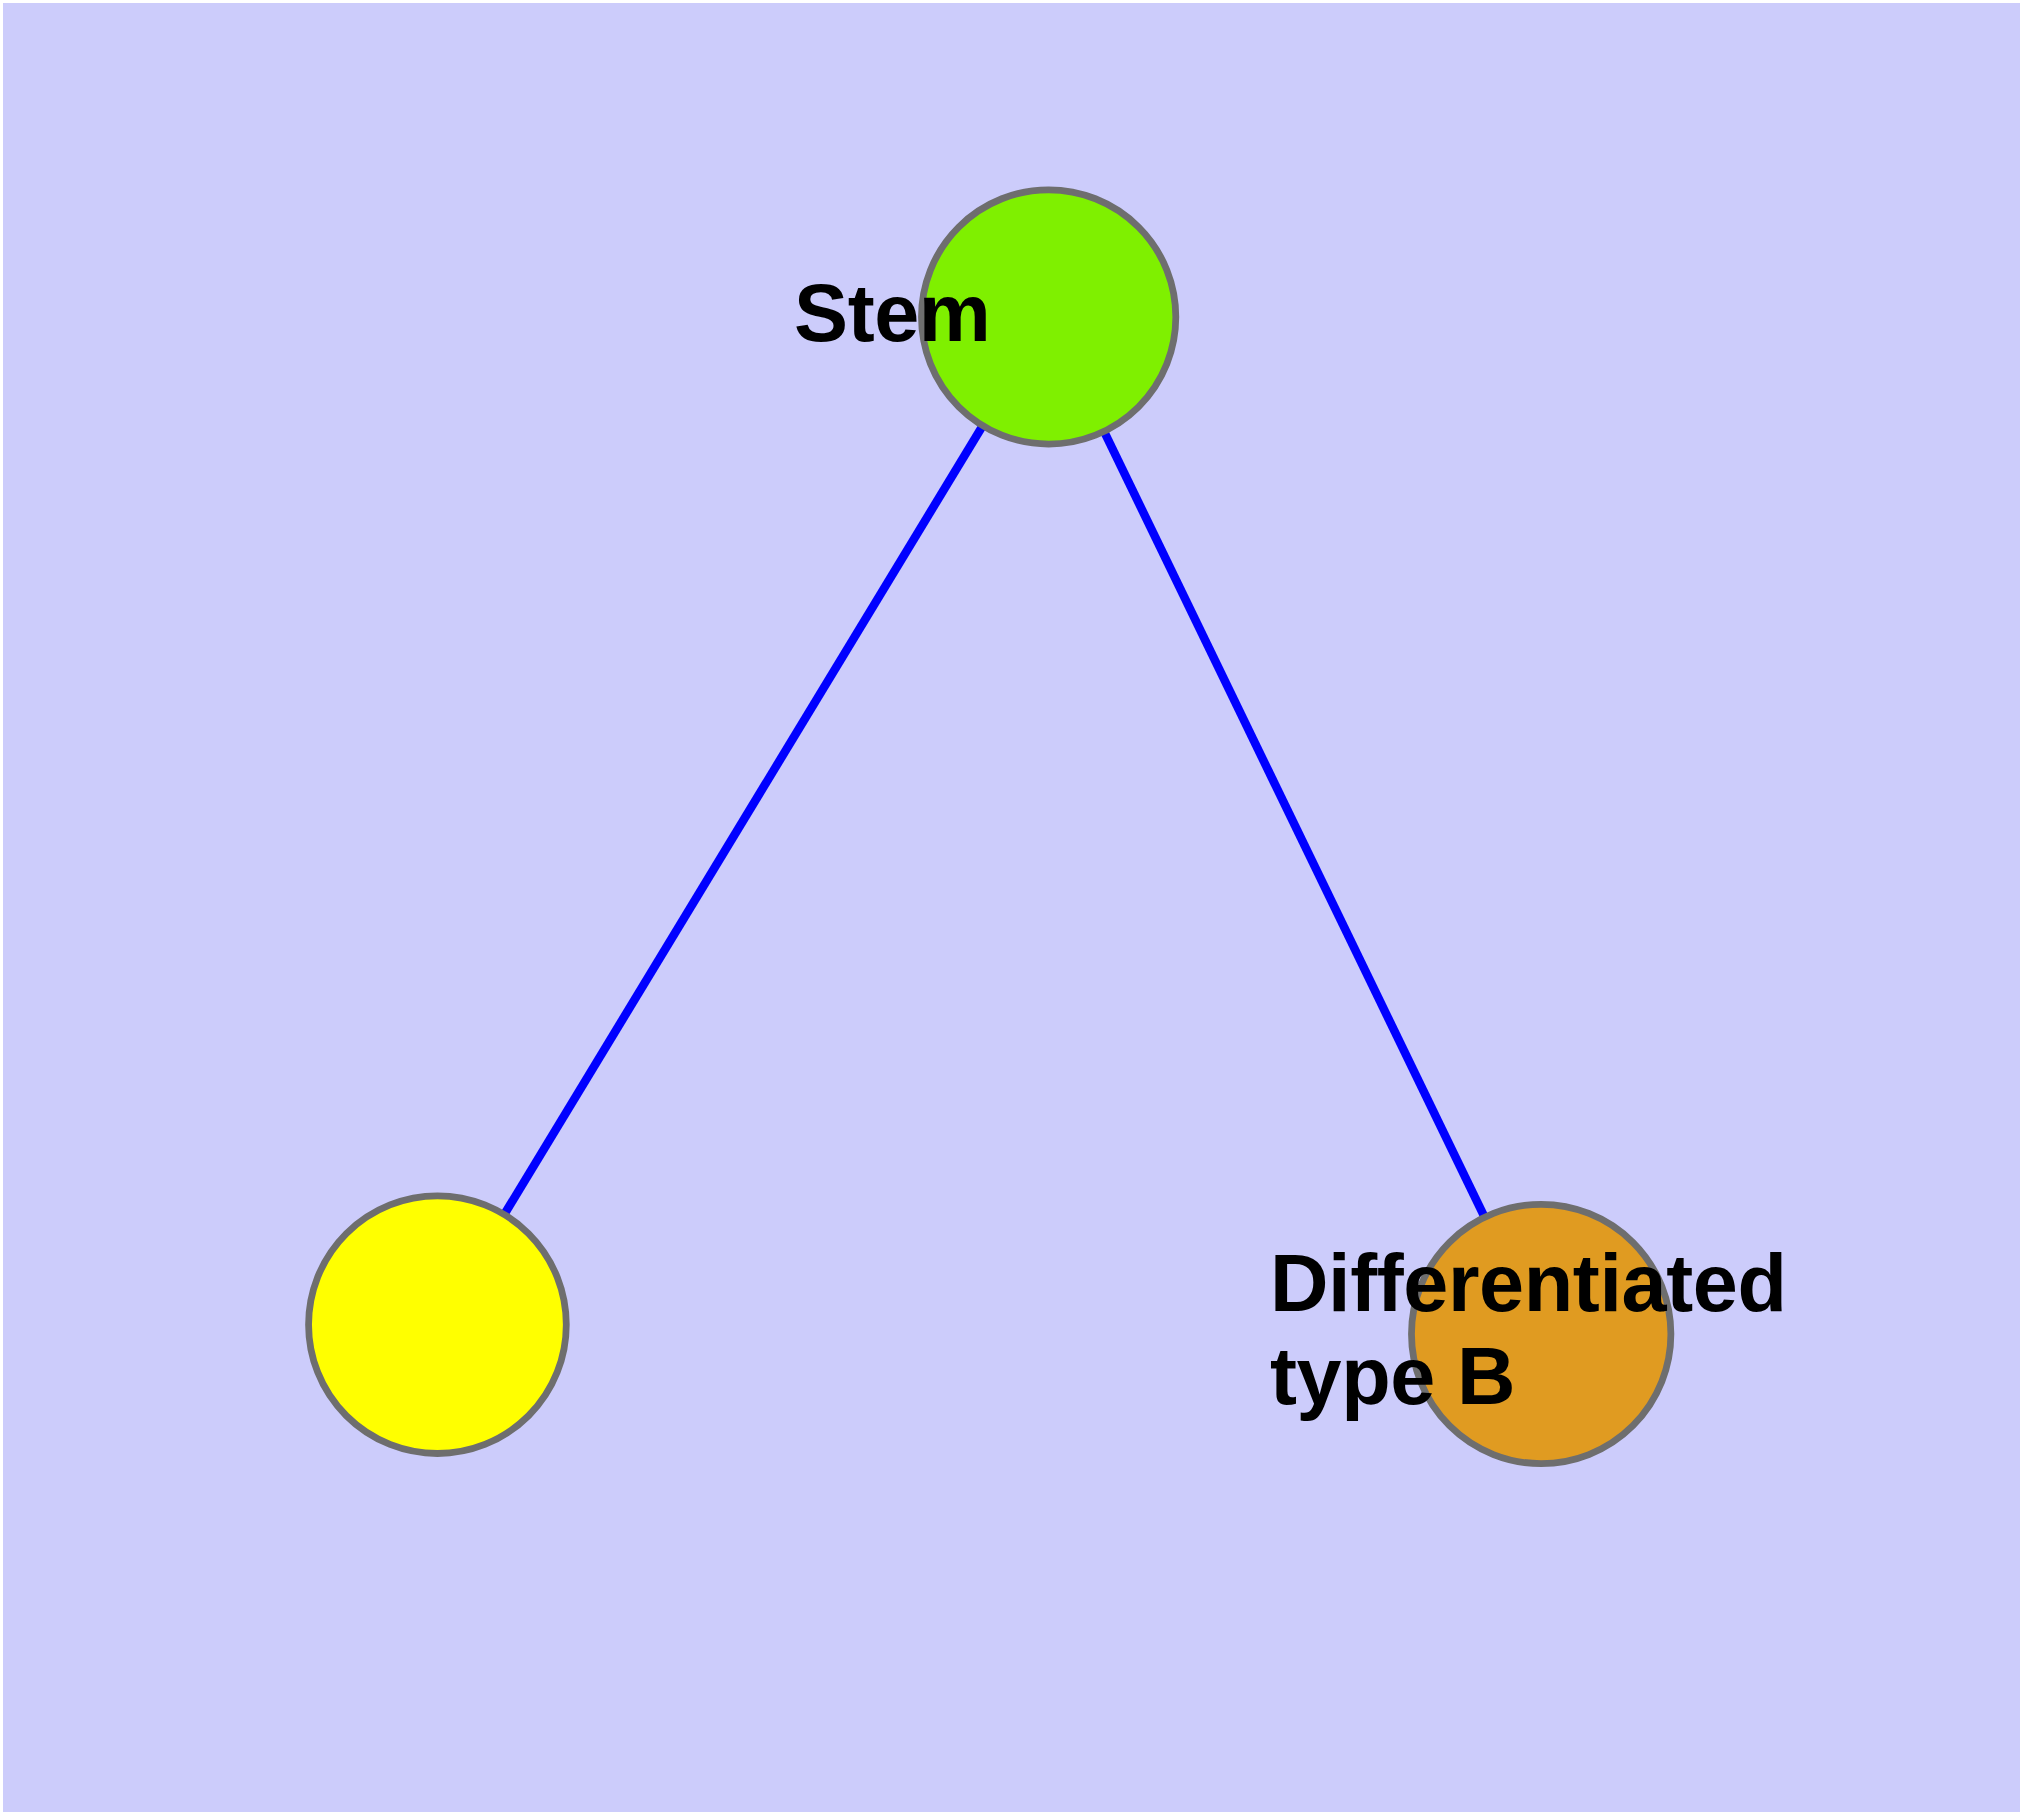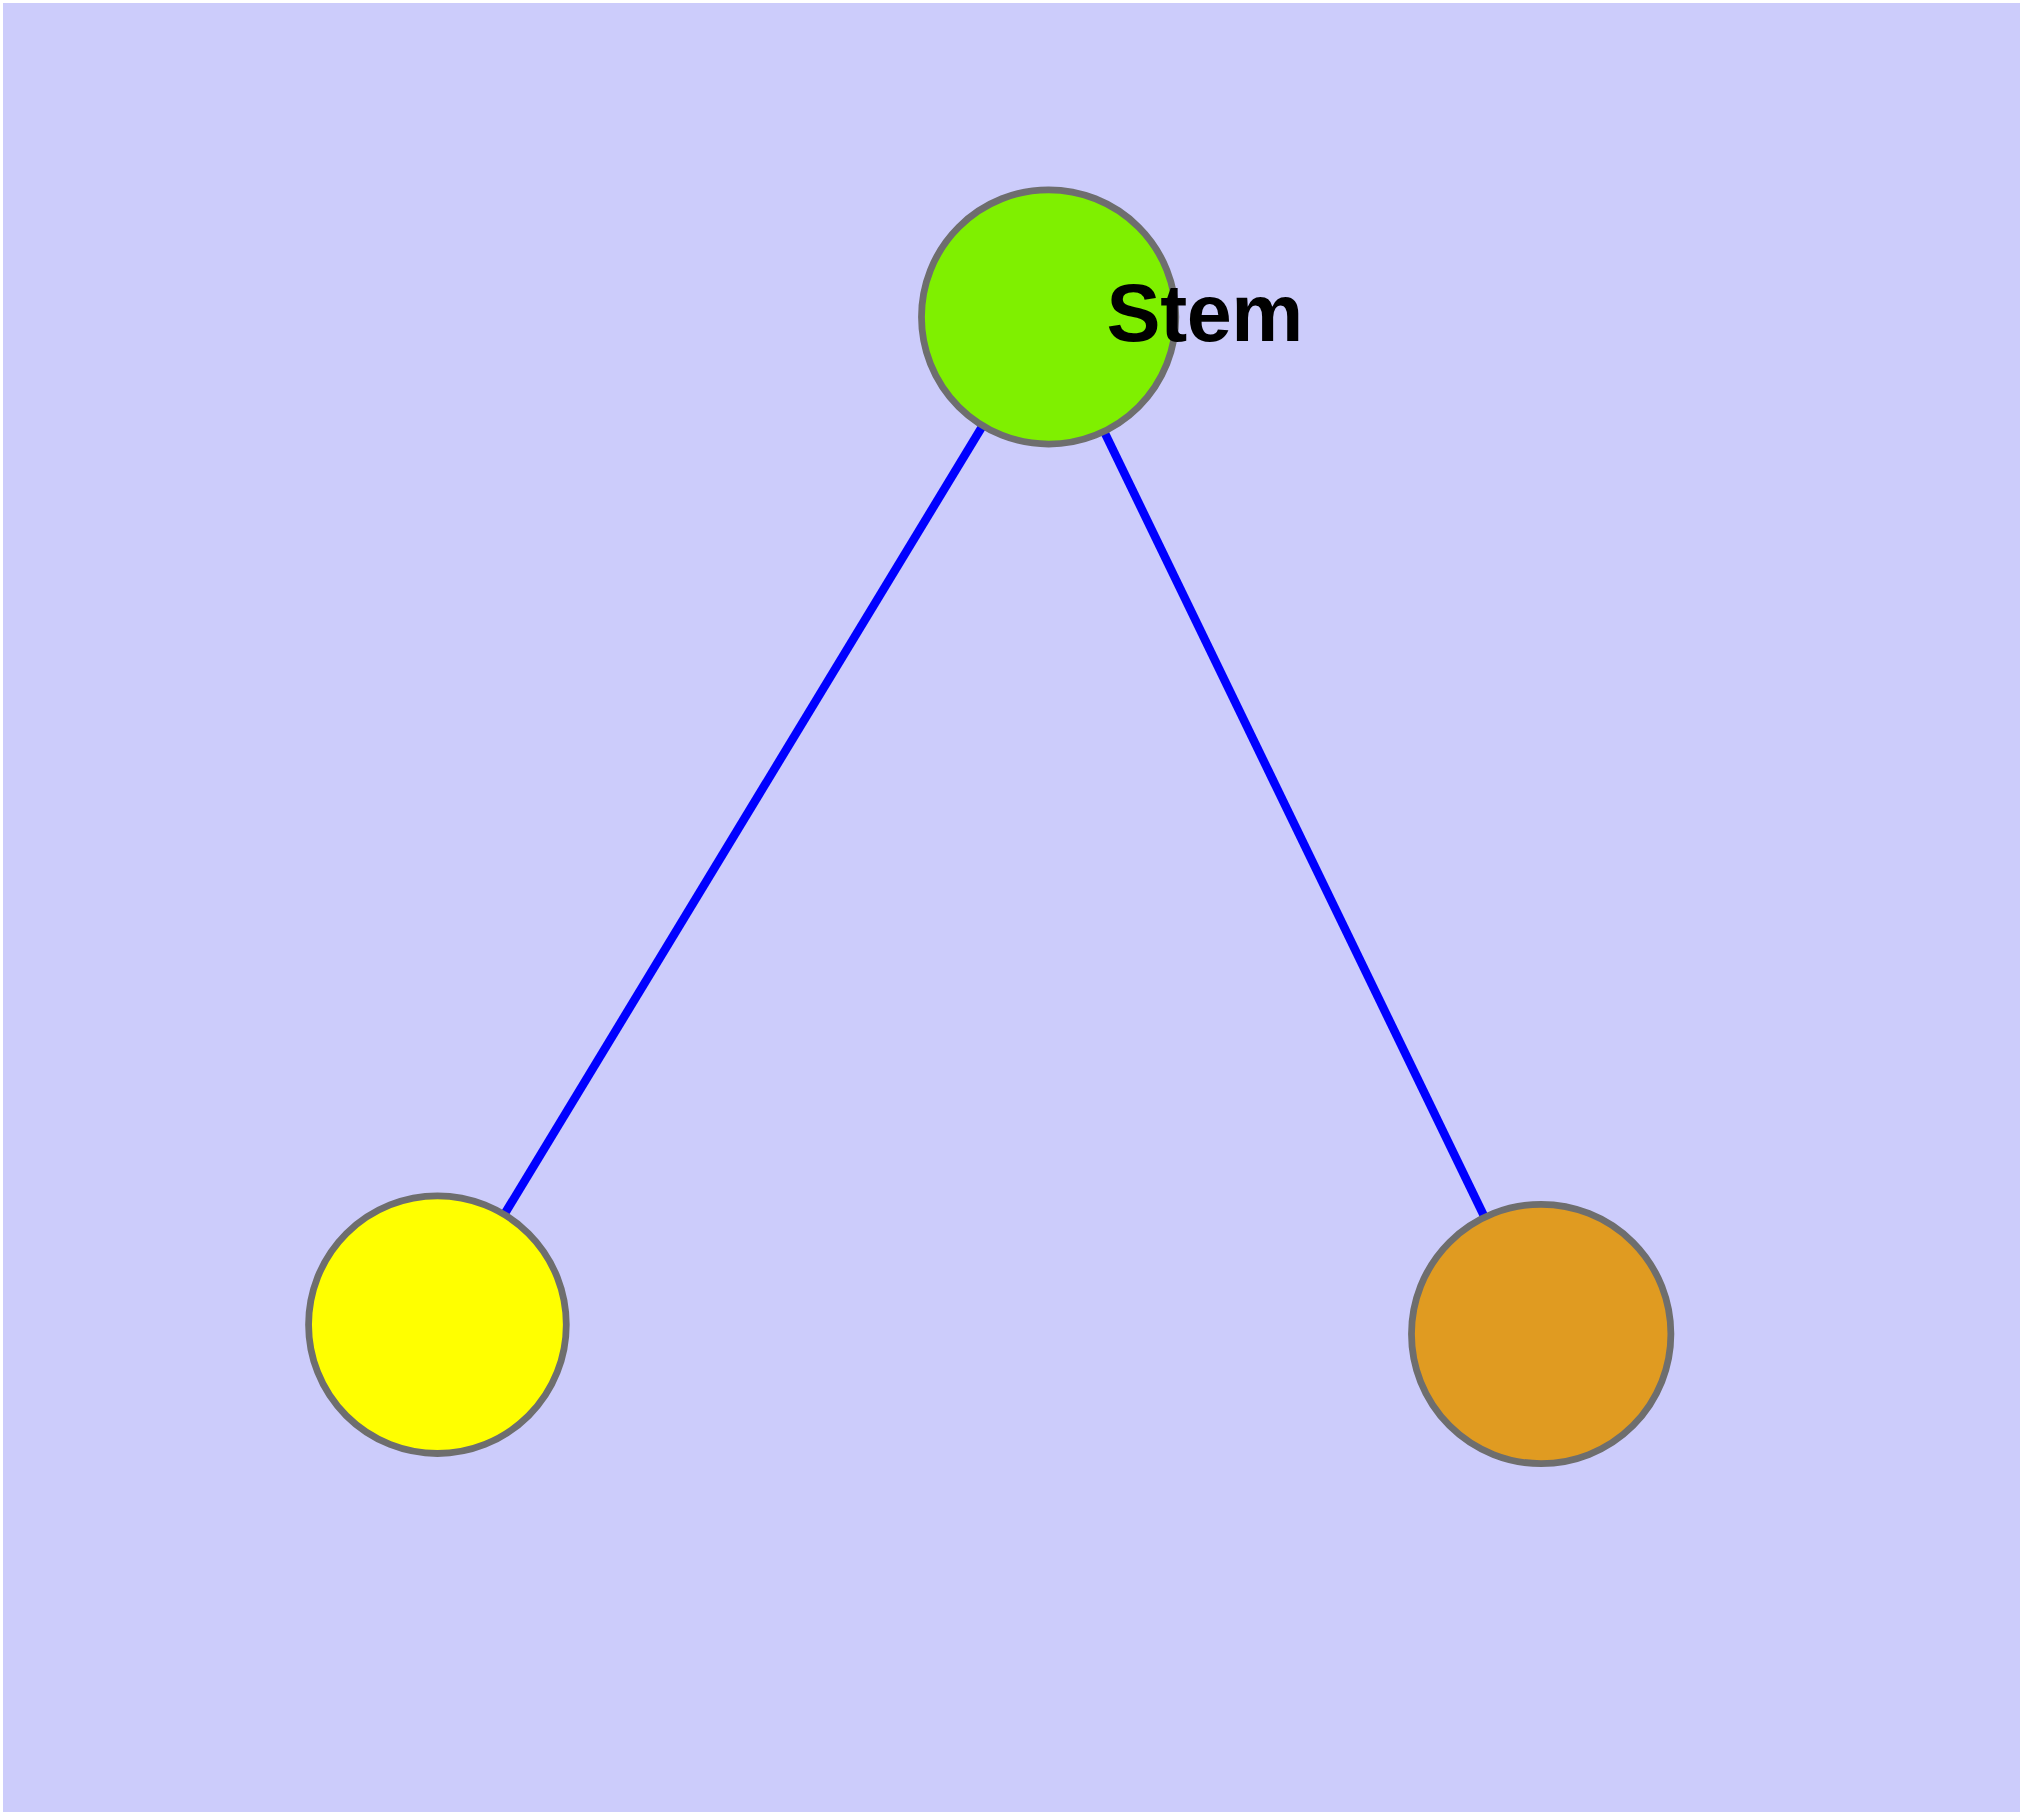--- a/index.html
+++ b/index.html
@@ -41,21 +41,21 @@
     stroke-width: 10;
     stroke-linecap: butt;
   }
   .node-label {
     position: absolute;
     color: #000000;
     font-weight: bold;
     font-size: 81px;
     line-height: 93px;
     letter-spacing: -0.4px;
-    text-align: right;
+    text-align: left;
     white-space: pre;
     pointer-events: none;
     -webkit-font-smoothing: antialiased;
   }
   #label-stem {
     left: 794px;
     top: 267px;
     width: 509px;
   }
   #label-type-a {
@@ -84,15 +84,17 @@
     <g>
       <circle class="node-circle" cx="1237" cy="374" r="150" fill="#7ff000" stroke="#6e6e6e" stroke-width="8"></circle>
       <circle class="node-circle" cx="516" cy="1563" r="152" fill="#ffff00" stroke="#6e6e6e" stroke-width="8"></circle>
       <circle class="node-circle" cx="1818" cy="1574" r="153" fill="#e09b21" stroke="#6e6e6e" stroke-width="8"></circle>
     </g>
   </svg>
 
   <div class="node-label" id="label-stem" style="left: 794px; color: rgb(0, 0, 0);">Stem</div>
 
 
+  <div class="node-label" id="label-type-b" style="left: 1270px; color: rgb(0, 0, 0);"><span>Differentiated</span>
+<span>type B</span></div>
 
 </div>
 
 
 </body></html>

